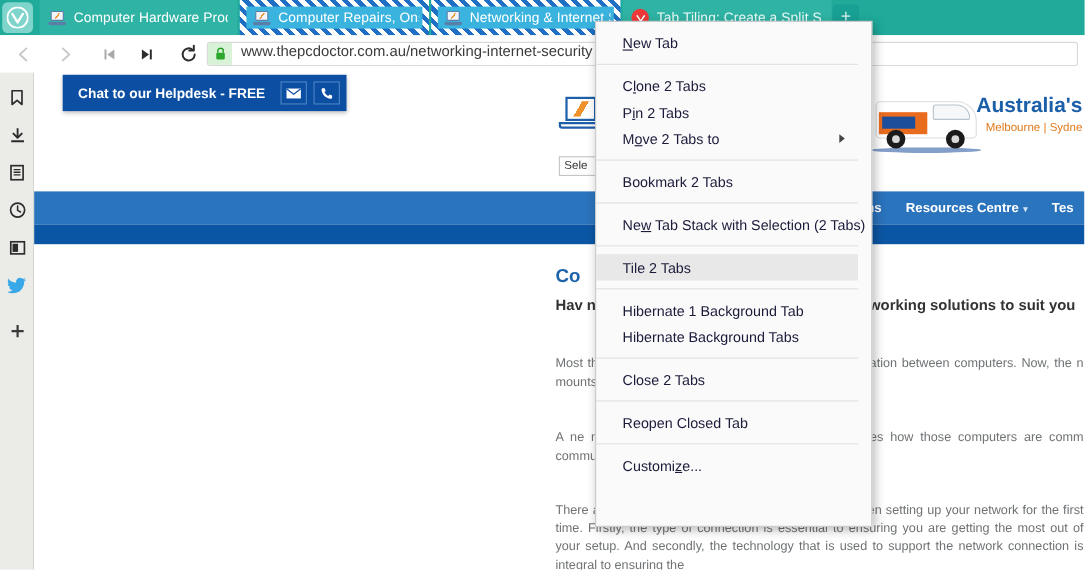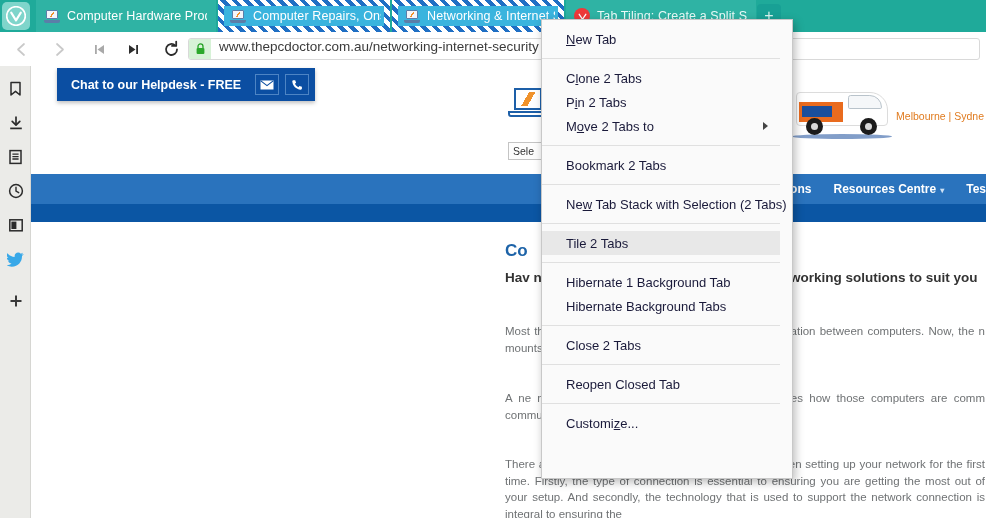--- a/index.html
+++ b/index.html
@@ -227,21 +227,21 @@
   #navbar2{
     position:absolute; left:0; top:138px; width:955px; height:18px;
     background:#0b56a4;
   }
   #nav-items{
     position:absolute; right:0; top:108px; height:30px;
     display:flex; align-items:center;
     color:#ffffff; font-size:12px; font-weight:bold; white-space:nowrap;
   }
   #nav-items .ni{ margin-right:22px; }
-  #nav-items .ni:last-child{ margin-right:0; padding-right:0;}
+  #nav-items .ni:last-child{ margin-right:0; padding-right:10px;}
   .caret{ font-size:8px; margin-left:4px; color:#cfe2f5;}
 
   #content{
     position:absolute; left:0; top:175px; width:955px; height:280px;
     padding:0 8px 0 0;
   }
   #c-h1{
     position:absolute; left:474px; top:0; width:481px;
     color:#1d63a8; font-size:17px; font-weight:bold; white-space:nowrap;
     overflow:hidden;
@@ -440,20 +440,21 @@
     <div id="van">
       <span class="shadow"></span>
       <span class="body"></span>
       <span class="decal"></span>
       <span class="decal2"></span>
       <span class="win"></span>
       <span class="w1"></span>
         <span class="w2"></span>
     </div>
 
+    <div id="site-title">Australia's</div>
     <div id="site-sub">Melbourne | Sydne</div>
   </div>
 
   <div id="navbar"></div>
   <div id="navbar2"></div>
 
   <div id="nav-items">
     <span class="ni">olutions</span>
     <span class="ni">
       <span>Resources Centre</span><span class="caret">▾</span>

